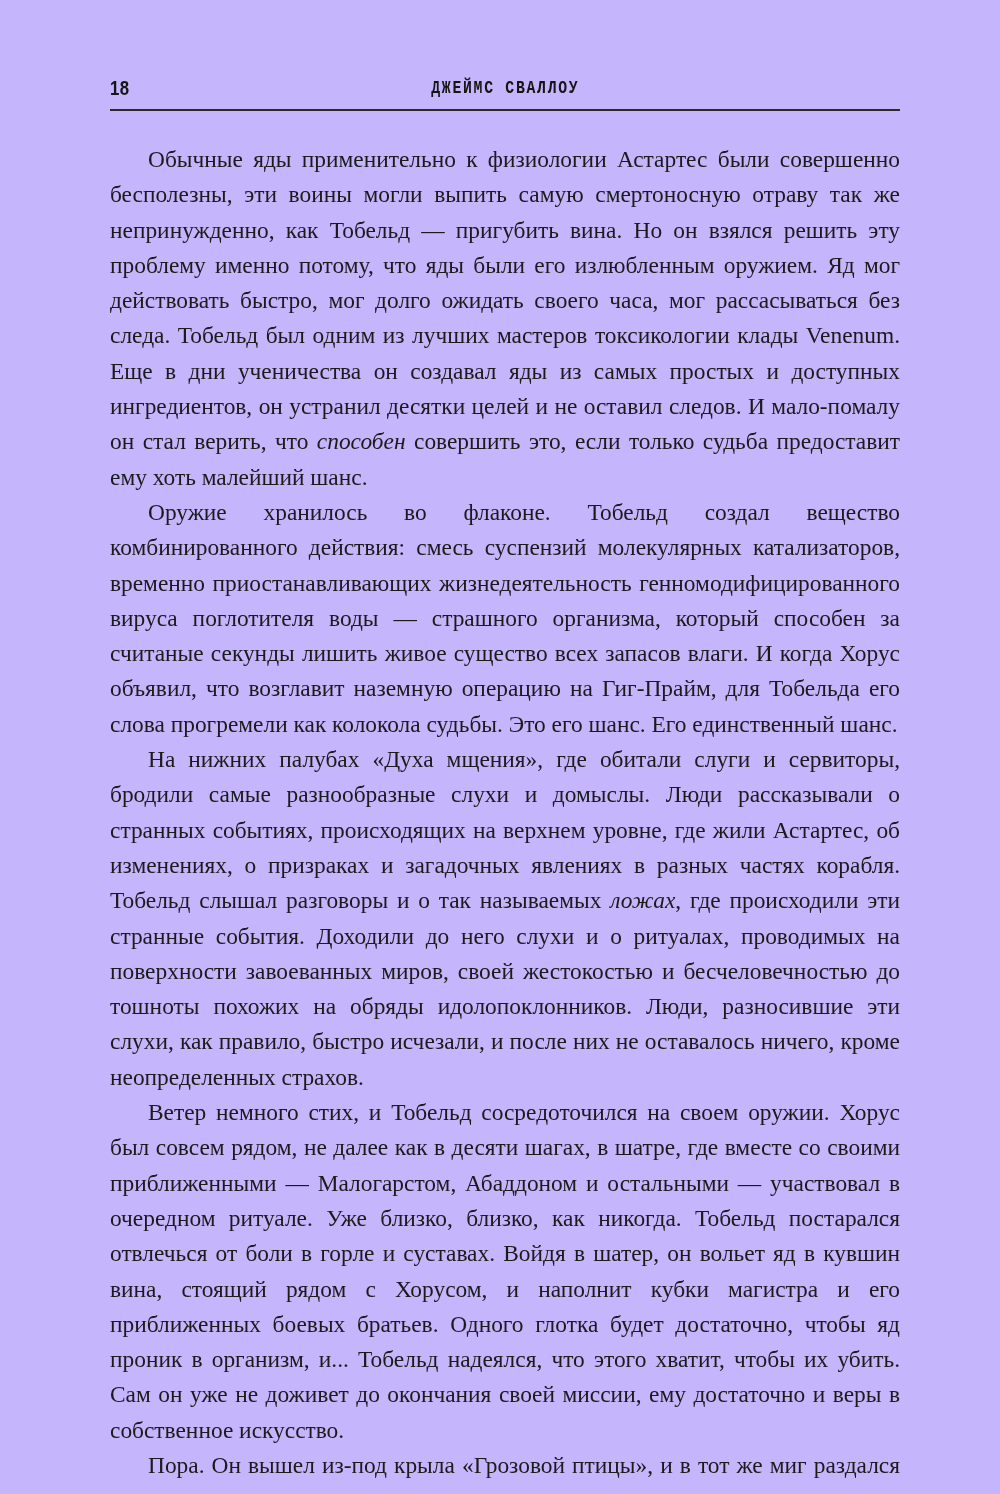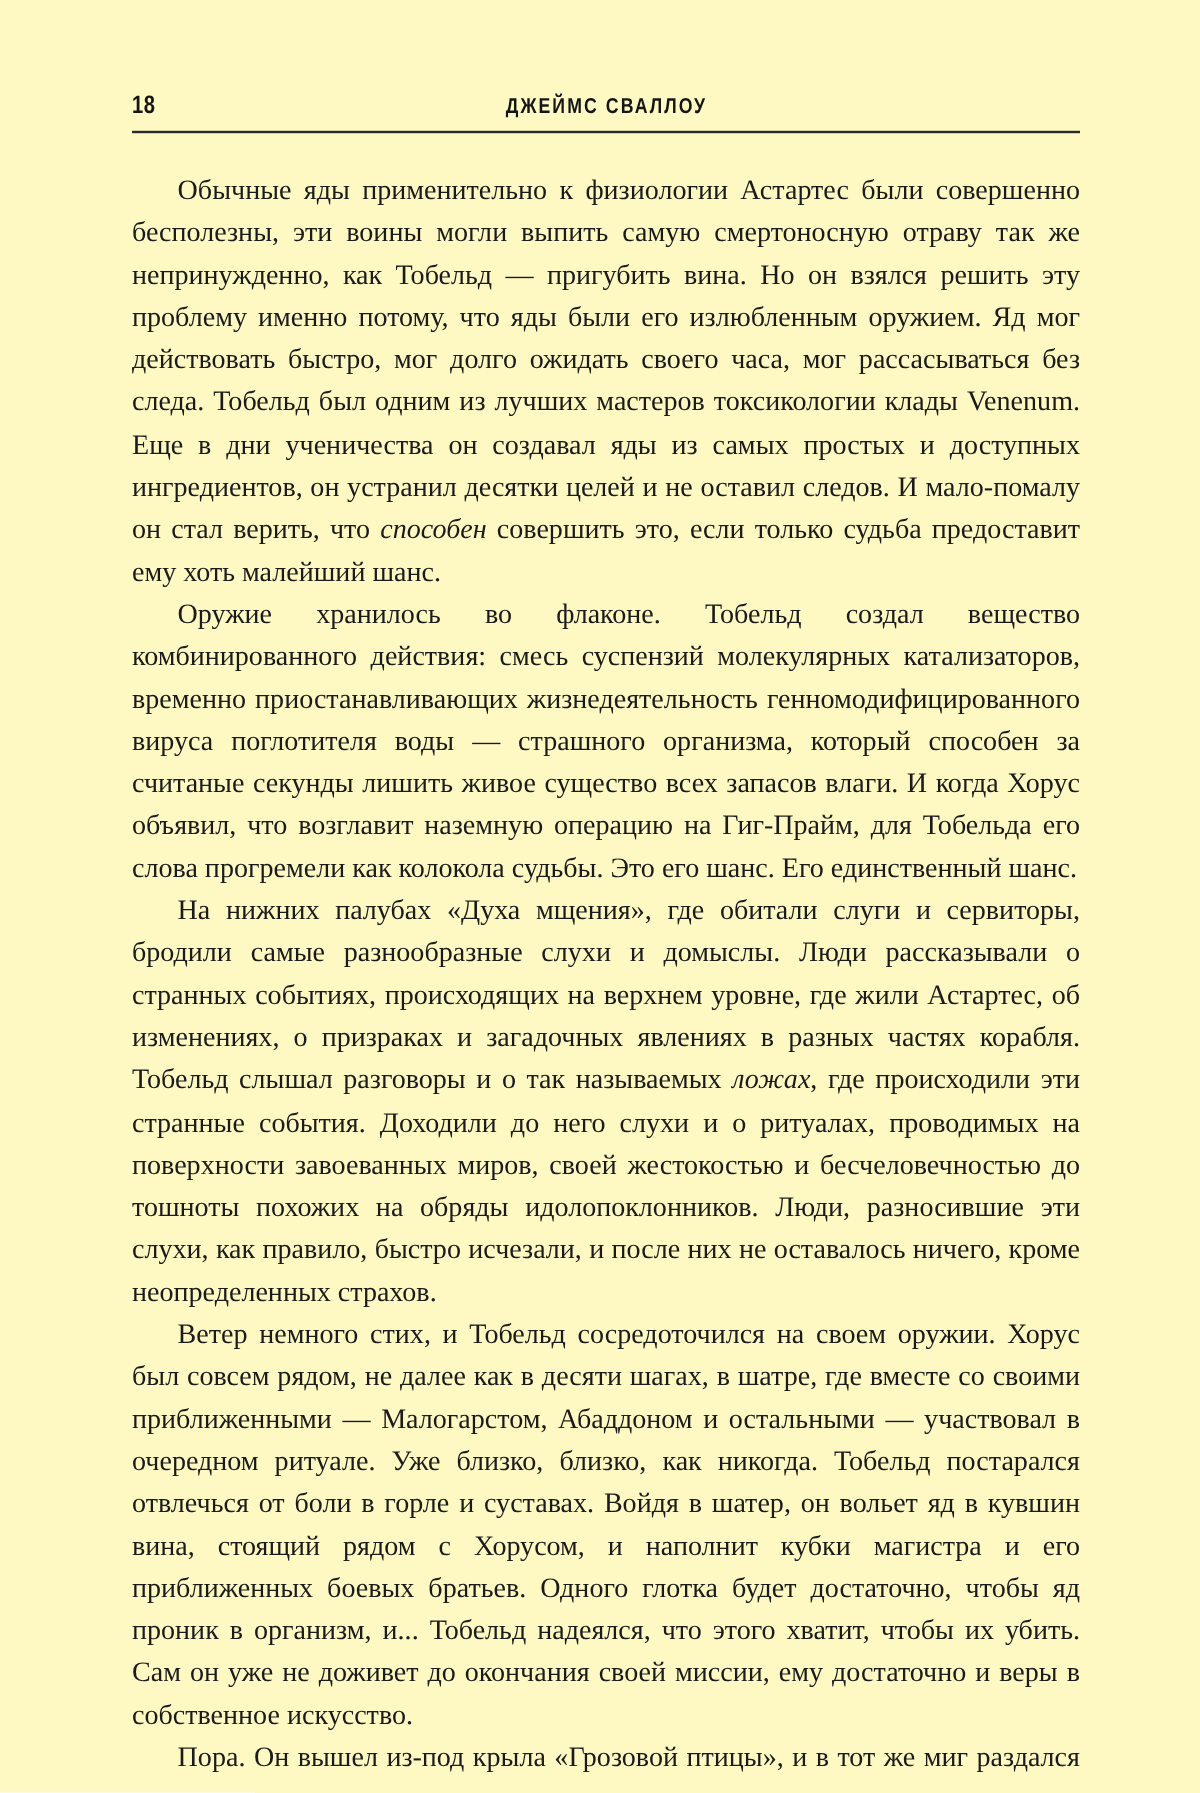--- a/index.html
+++ b/index.html
@@ -15,21 +15,21 @@
     font-family: "Liberation Serif", "DejaVu Serif", serif;
     color: #1b1b1b;
     overflow: hidden;
   }
 
   .page {
     position: absolute;
     left: 0; top: 0;
     width: 1000px;
     height: 1494px;
-    background: #fef9c3;
+    background: #c4b5fd;
   }
 
   .content {
     position: absolute;
     left: 110px;
     top: 74px;
     width: 790px;
   }
 
   
@@ -48,21 +48,21 @@
     transform: scaleX(0.80);
     transform-origin: left top;
     color: #151515;
   }
   .head-title {
     position: absolute;
     left: 0;
     right: 0;
     top: 4px;
     text-align: center;
-    font-family: Liberation Sans, sans-serif;
+    font-family: Liberation Mono, monospace;
     font-weight: 700;
     font-size: 18px;
     letter-spacing: 2.1px;
     color: #151515;
   }
   .head-title span {
     display: inline-block;
     transform: scaleX(0.82);
   }
   .head-rule {

